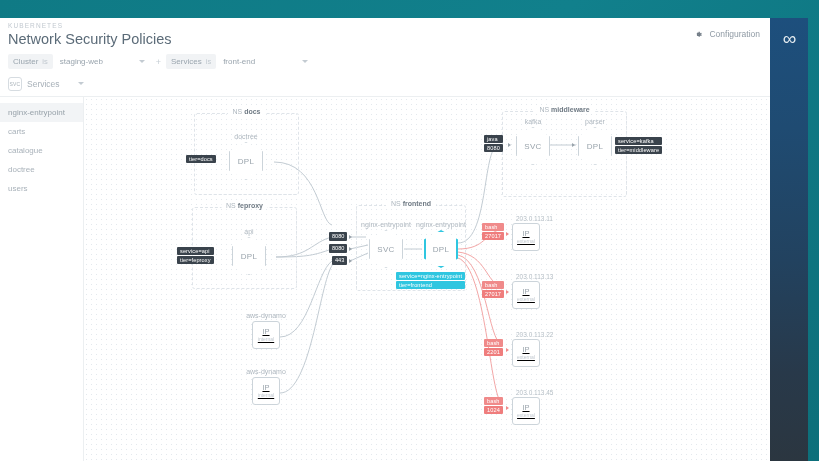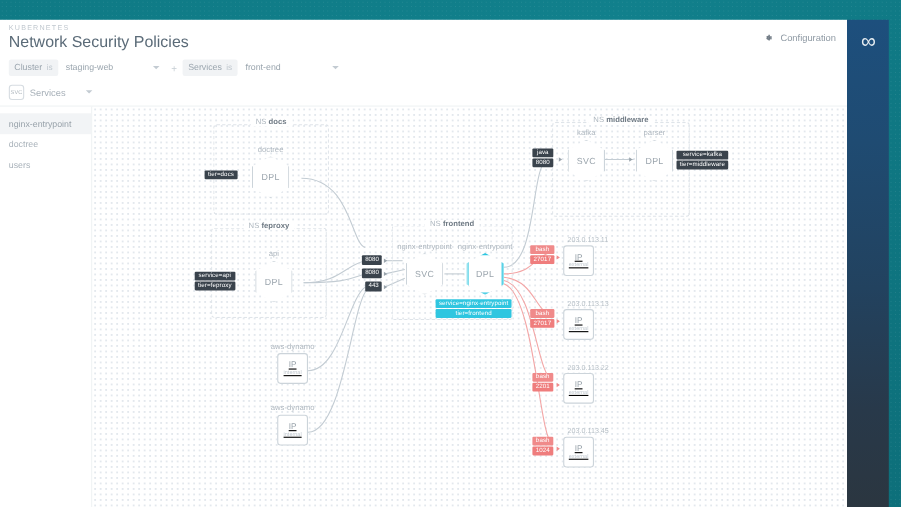--- a/index.html
+++ b/index.html
@@ -84,21 +84,21 @@
   .tabs { display:flex; align-items:stretch; gap: 0px; margin-left: 4px; }
   .tab {
     display:flex; align-items:center; padding: 0 9px; font-size: 8.5px; color: #b3bcc4;
     position: relative;
   }
   .tab.active { color: #3e4a54; font-weight: bold; }
   .tab.active:after {
     content:""; position:absolute; left: 8px; right: 8px; bottom: 3px; height: 1.4px; background: #4a5660;
   }
   
-  #body { flex: 1; display: flex; min-height: 0; text-align: center; }
+  #body { flex: 1; display: flex; min-height: 0; }
   #sidebar {
     width: 84px; flex: 0 0 84px; border-right: 1px solid #eceff1; padding-top: 6px;
     background: #fff;
   }
   .side-item {
     height: 19px; display:flex; align-items:center; padding-left: 8px;
     font-size: 8px; color: #a9b2ba;
   }
   .side-item.sel { background: #f2f4f6; color: #98a2aa; }
   
@@ -217,20 +217,22 @@
       <span class="svc-badge">SVC</span>
       <span>Services</span>
       <span class="caret" style="margin-left:auto"></span>
     </div>
   </div>
 
   <div id="body">
 
     <div id="sidebar">
       <div class="side-item sel">nginx-entrypoint</div>
+      <div class="side-item">carts</div>
+      <div class="side-item">catalogue</div>
       <div class="side-item">doctree</div>
       <div class="side-item">users</div>
     </div>
 
     <div id="canvas">
 
       <svg class="edges" viewBox="0 0 686 364" preserveAspectRatio="none">
         <g fill="none" stroke="#c3ccd3" stroke-width="1">
 
           <path d="M190,65 C235,65 235,125 248,128"></path>

